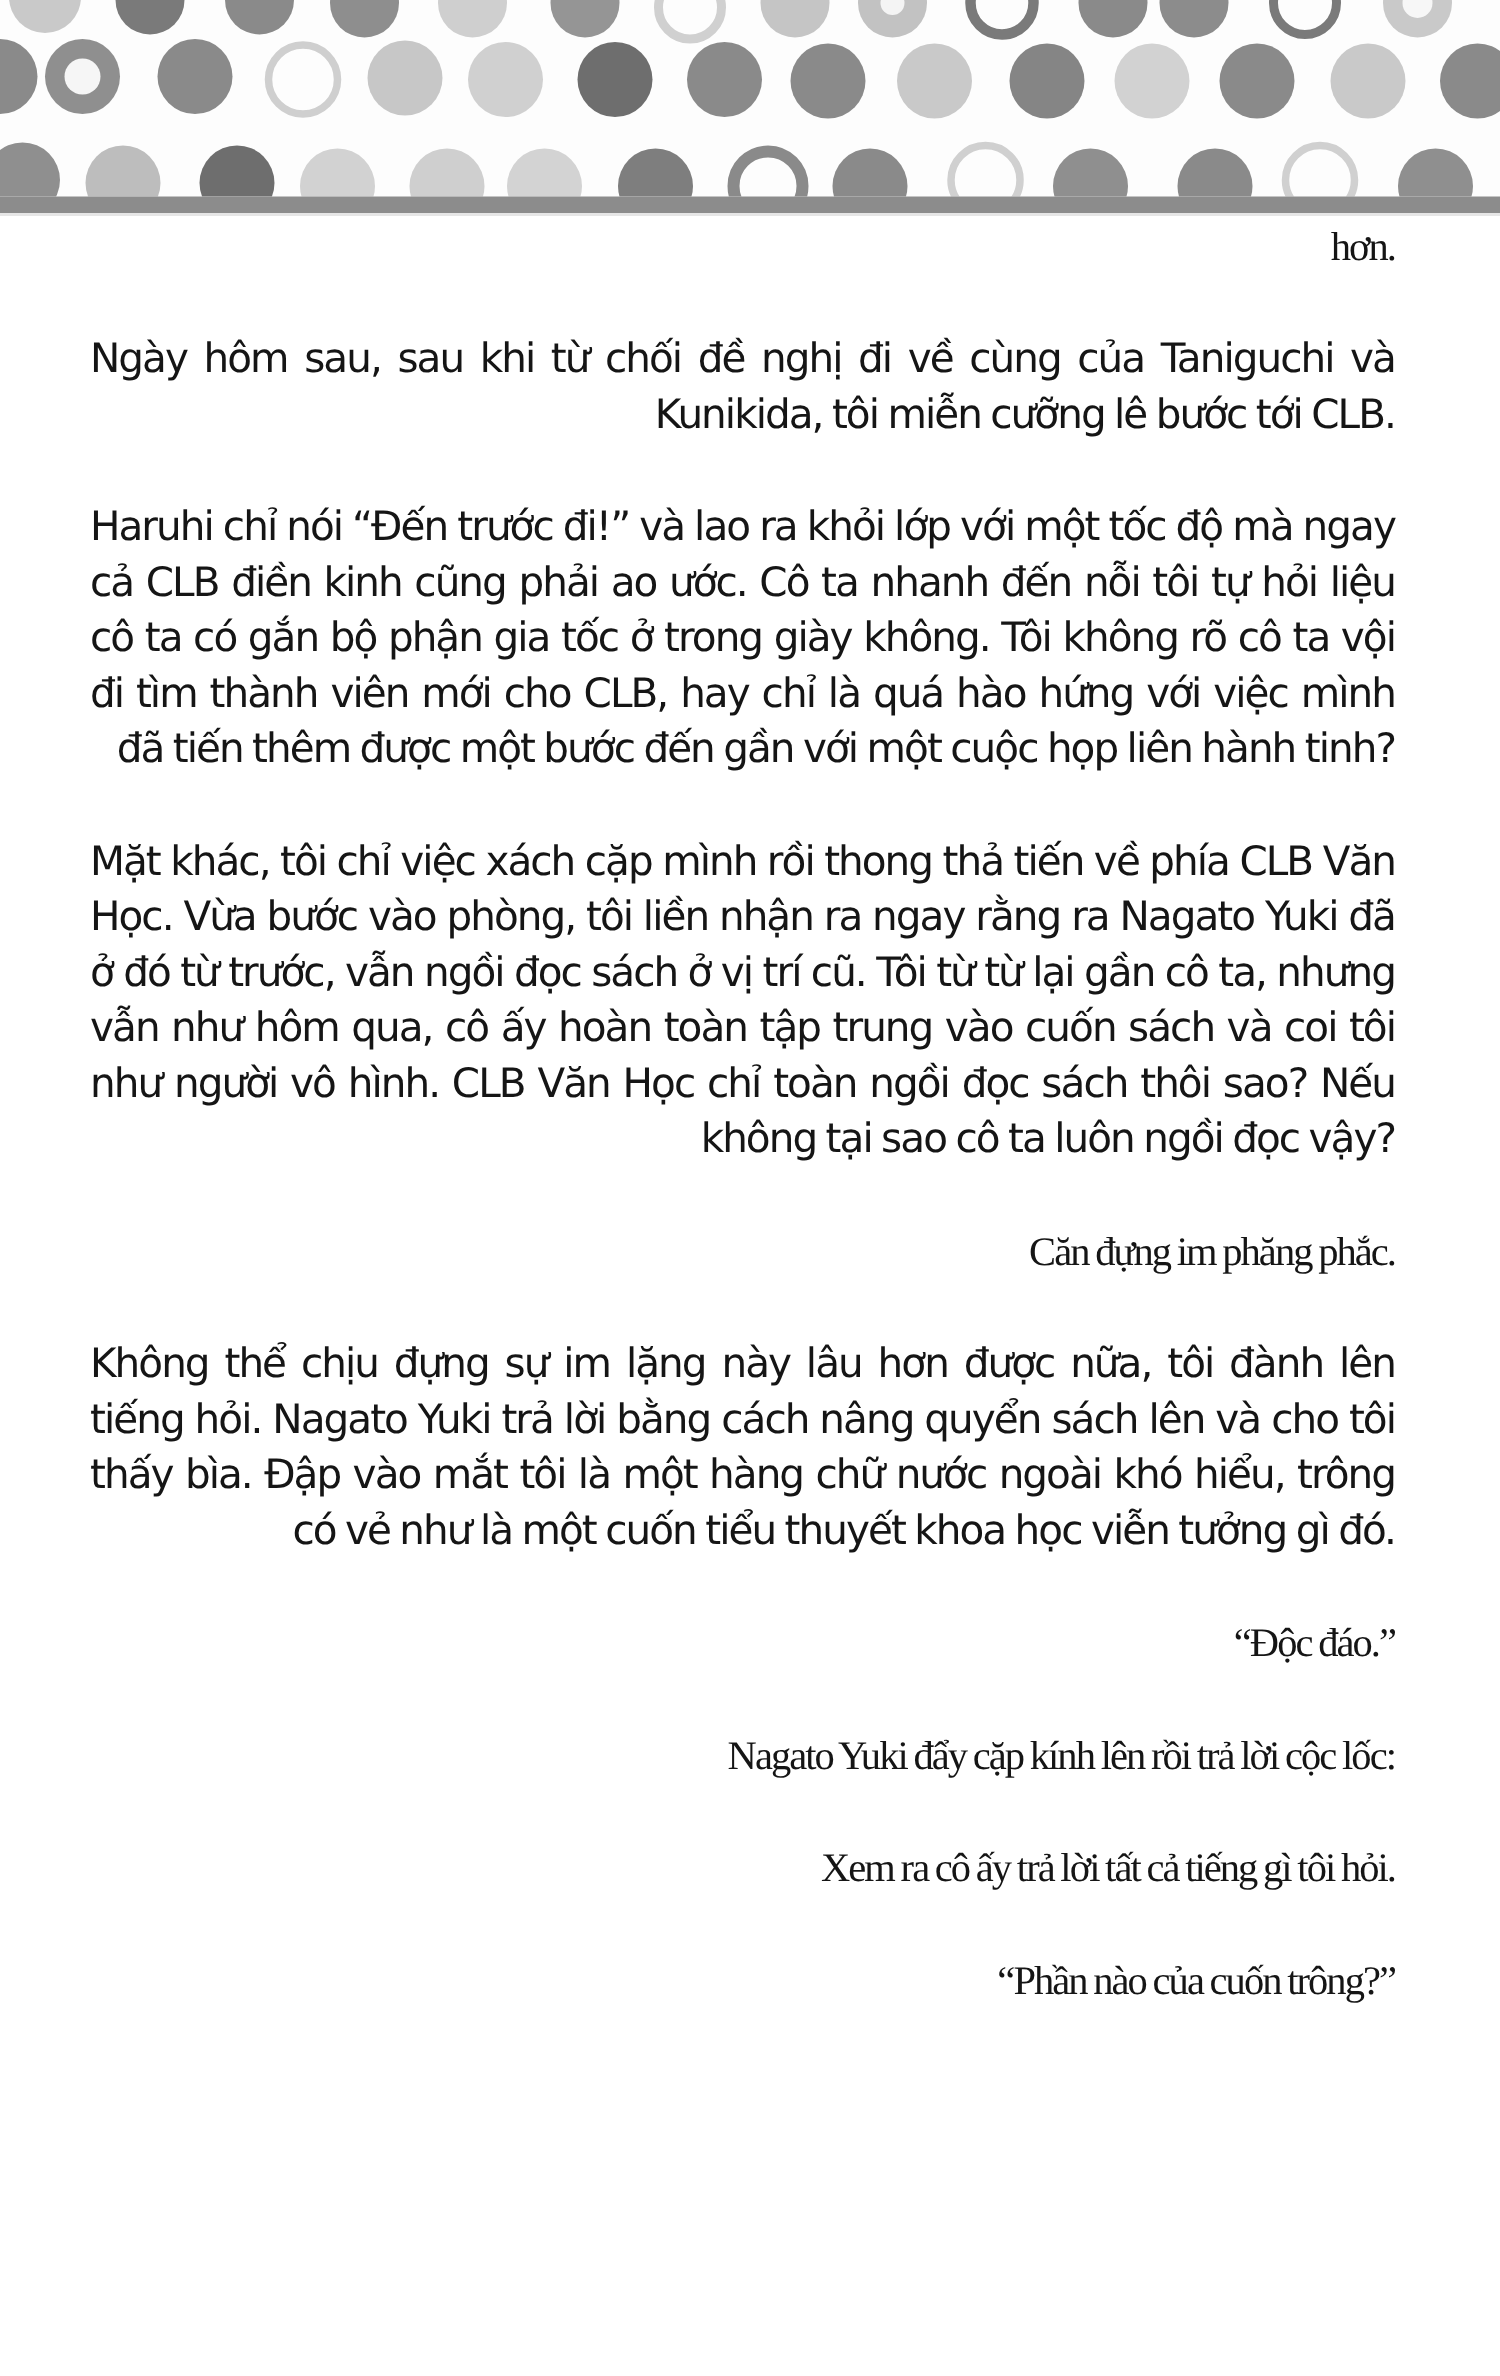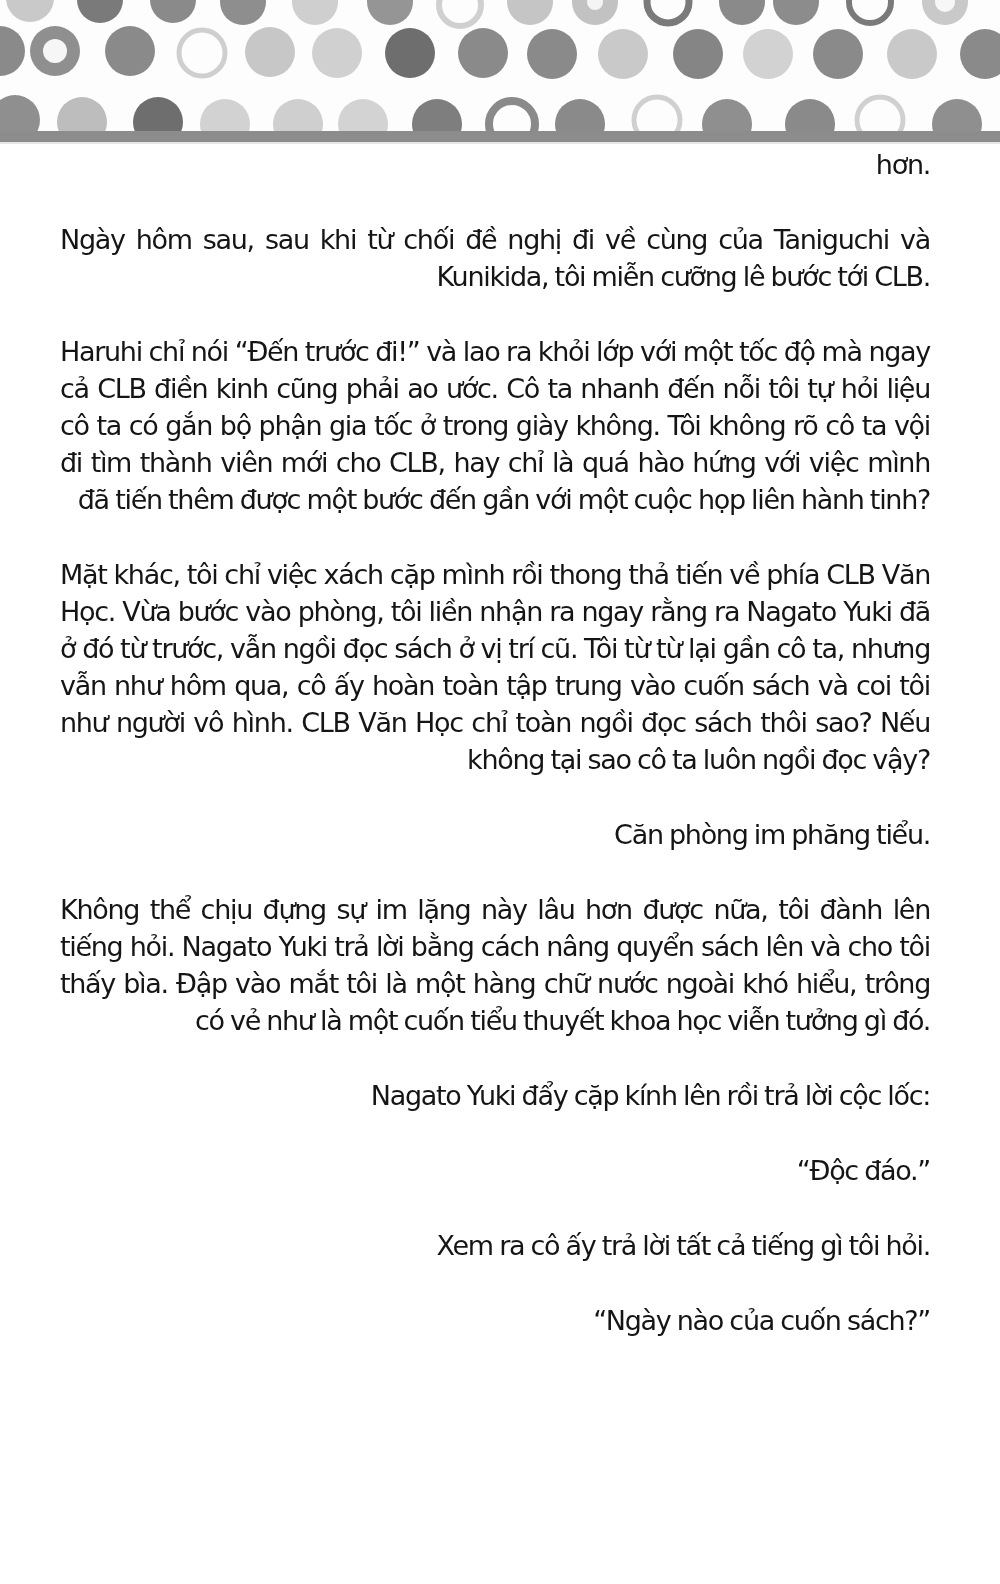--- a/index.html
+++ b/index.html
@@ -17,21 +17,21 @@
     position: absolute; left: 0; top: 142px; width: 1000px; height: 2px;
     background: #e6e6e6;
   }
   .content {
     position: absolute; left: 60px; top: 146px; width: 870px;
     font-family: "DejaVu Sans", sans-serif;
     font-size: 27px; line-height: 37px; color: #151515;
     letter-spacing: -1.3px; word-spacing: -1px;
   }
   .para { margin: 0 0 38px 0; text-align: justify; text-align-last: right; }
-  .para.right { text-align: center; }
+  .para.right { text-align: center; font-family: Liberation Serif, serif; }
 </style>
 </head>
 <body>
 
 <div class="header">
   <svg width="1000" height="131" viewBox="0 0 1000 131">
     <g>
       <circle cx="30" cy="-2" r="24" fill="#c9c9c9"></circle>
       <circle cx="100" cy="0" r="23" fill="#7a7a7a"></circle>
       <circle cx="173" cy="0" r="23" fill="#8a8a8a"></circle>
@@ -86,19 +86,19 @@
   </svg>
 </div>
 <div class="header-bar"></div>
 <div class="header-edge"></div>
 
 <div class="content">
   <p class="para right">hơn.</p>
   <p class="para">Ngày hôm sau, sau khi từ chối đề nghị đi về cùng của Taniguchi và Kunikida, tôi miễn cưỡng lê bước tới CLB.</p>
   <p class="para">Haruhi chỉ nói “Đến trước đi!” và lao ra khỏi lớp với một tốc độ mà ngay cả CLB điền kinh cũng phải ao ước. Cô ta nhanh đến nỗi tôi tự hỏi liệu cô ta có gắn bộ phận gia tốc ở trong giày không. Tôi không rõ cô ta vội đi tìm thành viên mới cho CLB, hay chỉ là quá hào hứng với việc mình đã tiến thêm được một bước đến gần với một cuộc họp liên hành tinh?</p>
   <p class="para">Mặt khác, tôi chỉ việc xách cặp mình rồi thong thả tiến về phía CLB Văn Học. Vừa bước vào phòng, tôi liền nhận ra ngay rằng ra Nagato Yuki đã ở đó từ trước, vẫn ngồi đọc sách ở vị trí cũ. Tôi từ từ lại gần cô ta, nhưng vẫn như hôm qua, cô ấy hoàn toàn tập trung vào cuốn sách và coi tôi như người vô hình. CLB Văn Học chỉ toàn ngồi đọc sách thôi sao? Nếu không tại sao cô ta luôn ngồi đọc vậy?</p>
-  <p class="para right">Căn phòng im phăng tiểu.</p>
+  <p class="para right">Căn đựng im phăng phắc.</p>
   <p class="para">Không thể chịu đựng sự im lặng này lâu hơn được nữa, tôi đành lên tiếng hỏi. Nagato Yuki trả lời bằng cách nâng quyển sách lên và cho tôi thấy bìa. Đập vào mắt tôi là một hàng chữ nước ngoài khó hiểu, trông có vẻ như là một cuốn tiểu thuyết khoa học viễn tưởng gì đó.</p>
+  <p class="para right">“Độc đáo.”</p>
   <p class="para right">Nagato Yuki đẩy cặp kính lên rồi trả lời cộc lốc:</p>
-  <p class="para right">“Độc đáo.”</p>
   <p class="para right">Xem ra cô ấy trả lời tất cả tiếng gì tôi hỏi.</p>
-  <p class="para right">“Ngày nào của cuốn sách?”</p>
+  <p class="para right">“Phần nào của cuốn trông?”</p>
 </div>
 
 </body></html>

